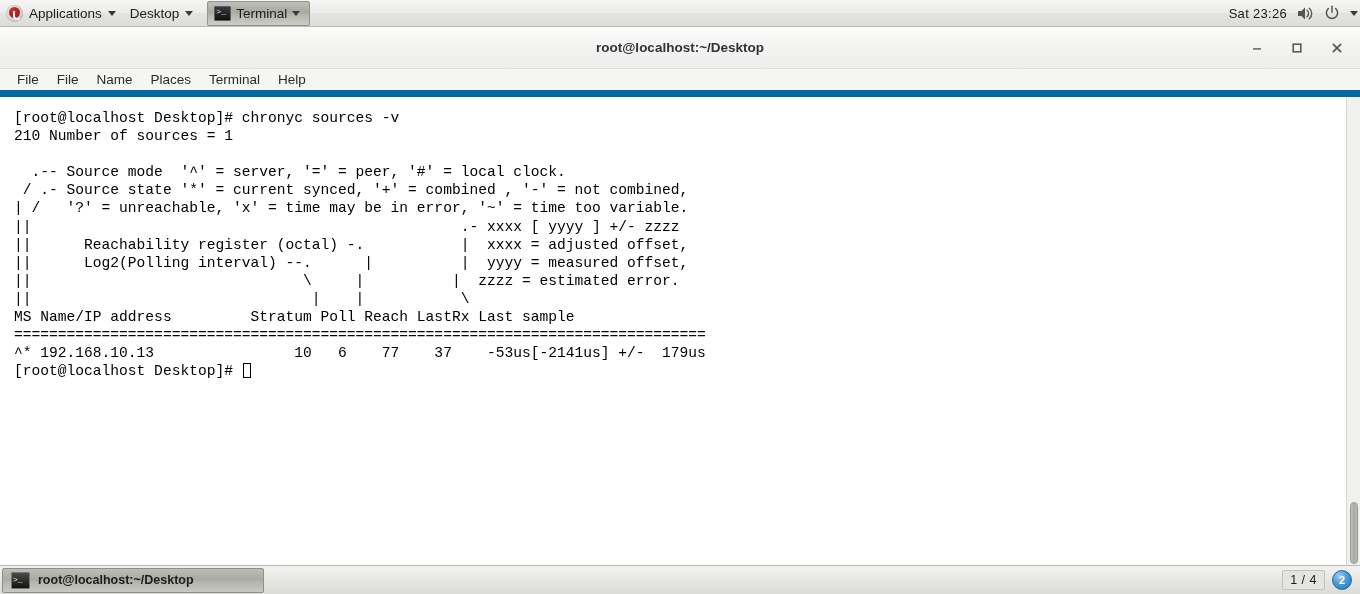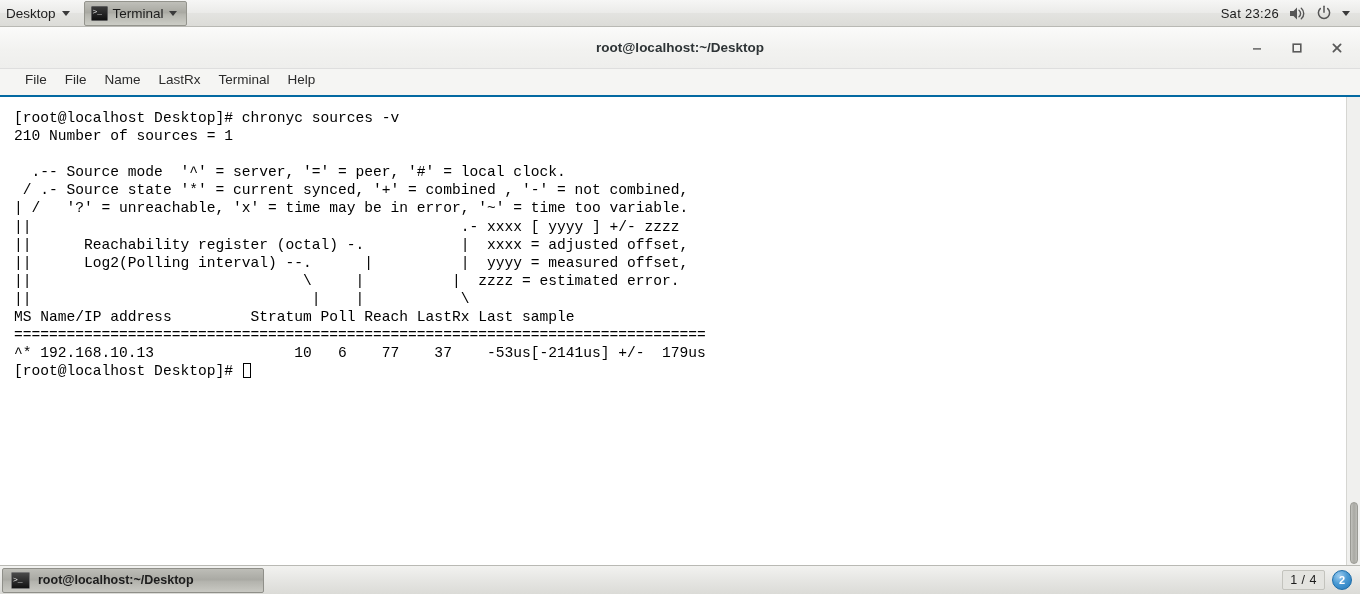--- a/index.html
+++ b/index.html
@@ -102,21 +102,21 @@
     font-size: 8px;
     color: #e8e8e8;
     line-height: 13px;
   }
 
   #panel-right {
     margin-left: auto;
     display: flex;
     align-items: center;
     gap: 10px;
-    padding-right: 10px;
+    padding-right: 2px;
     height: 27px;
   }
   #panel-clock { font-size: 13px; color: #1b1b1b; letter-spacing: .3px; }
 
   .icon-svg { display: block; }
 
   
   #terminal-window {
     position: absolute;
     left: 0; top: 27px;
@@ -148,24 +148,24 @@
   }
   .winbtn {
     width: 18px; height: 18px;
     display: flex; align-items: center; justify-content: center;
     color: #555;
   }
 
   #menubar {
     height: 28px;
     background: #f5f5f3;
-    border-bottom: 2px solid #0369a1;
+    border-bottom: 7px solid #0369a1;
     display: flex;
     align-items: flex-start;
-    padding-left: 16px;
+    padding-left: 8px;
     box-sizing: border-box;
   }
   .menu-item {
     font-size: 13.5px;
     color: #2b2b2b;
     padding: 3px 9px;
     border-radius: 2px;
   }
 
   
@@ -300,20 +300,25 @@
     align-items: center;
     justify-content: center;
     box-sizing: border-box;
   }
 </style>
 </head>
 <body>
 
 <div id="top-panel">
 
+  <div class="panel-menu">
+    <span id="fedora-logo"></span>
+    <span class="label">Applications</span>
+    <span class="tri-down"></span>
+  </div>
 
   <div class="panel-menu">
     <span class="label">Desktop</span>
     <span class="tri-down"></span>
   </div>
 
   <div id="panel-window-list">
     <span class="mini-term-icon"></span>
     <span class="label">Terminal</span>
     <span class="tri-down"></span>
@@ -362,21 +367,21 @@
           <line x1="9.6" y1="2.4" x2="2.4" y2="9.6" stroke="#5a5a5a" stroke-width="1.8" stroke-linecap="round"></line>
         </svg>
       </span>
     </div>
   </div>
 
   <div id="menubar">
     <span class="menu-item">File</span>
     <span class="menu-item">File</span>
     <span class="menu-item">Name</span>
-    <span class="menu-item">LastRx</span>
+    <span class="menu-item">Places</span>
     <span class="menu-item">Terminal</span>
     <span class="menu-item">Help</span>
   </div>
 
   <div id="terminal-body">
     <pre id="terminal-text">[root@localhost Desktop]# chronyc sources -v
 210 Number of sources = 1
 
   .-- Source mode  '^' = server, '=' = peer, '#' = local clock.
  / .- Source state '*' = current synced, '+' = combined , '-' = not combined,

